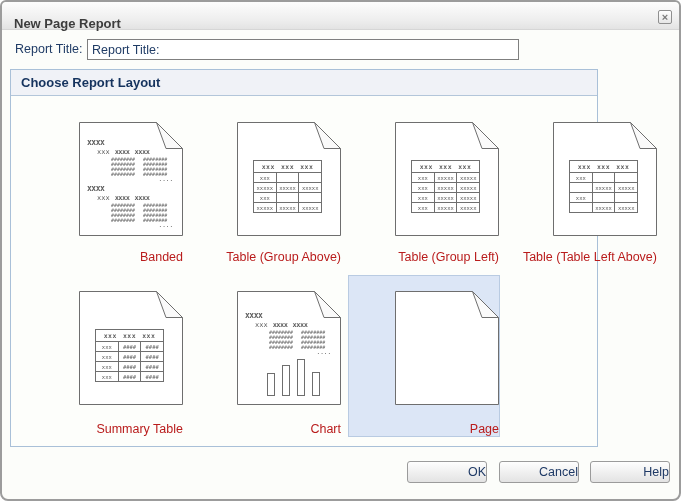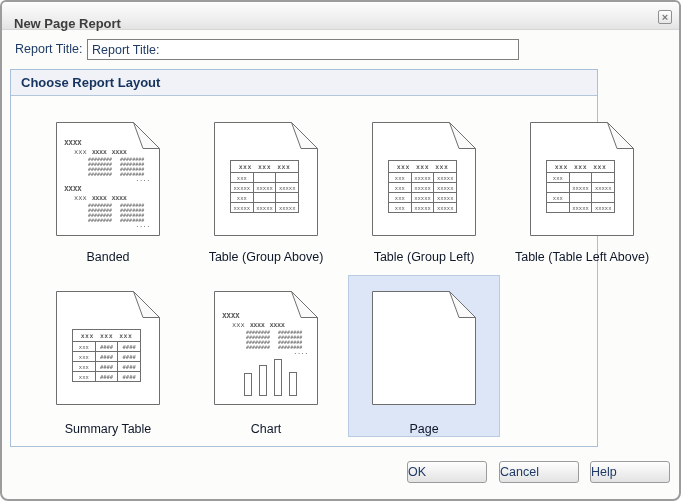--- a/index.html
+++ b/index.html
@@ -48,26 +48,26 @@
     height:26px;line-height:26px;padding-left:10px;
     background:#f0f2f7;border-bottom:1px solid #b3c6da;
     font-size:13px;font-weight:bold;color:#15335e;
   }
   .tile-grid{
     display:grid;grid-template-columns:repeat(4,152px);
     grid-template-rows:152px 162px;gap:10px 6px;
     padding:17px 0 0 21px;
   }
   .tile{
-    display:flex;flex-direction:column;align-items:center;
+    display:flex;flex-direction:column;align-items:flex-end;
     border:1px solid transparent;cursor:pointer;
   }
   .tile.selected{background:#dce6f6;border-color:#b9cbe2;}
   .tile-label{
-    margin-top:24px;font-size:12.5px;color:#0f172a;white-space:nowrap;
+    margin-top:24px;font-size:12.5px;color:#b91c1c;white-space:nowrap;
   }
   .r1 .page{margin-top:8px;}
   .r2 .page{margin-top:15px;}
   
   .page{position:relative;width:104px;height:114px;}
   .page svg{position:absolute;left:0;top:0;}
   .pc{
     position:absolute;left:0;top:0;width:104px;height:114px;
     font-family:"DejaVu Sans Mono",monospace;color:#5f5f5f;
   }
@@ -106,21 +106,21 @@
     background-image:
       repeating-linear-gradient(to right,transparent 0 12.5px,#6f6f6f 12.5px 13.5px),
       repeating-linear-gradient(to bottom,transparent 0 8.3px,#6f6f6f 8.3px 9.3px);
   }
   
   .btn{
     position:absolute;top:459px;width:80px;height:22px;
     background:linear-gradient(#fefefe,#efefef 55%,#e3e3e3);
     border:1px solid #9b9b9b;border-radius:3px;
     font-family:"Liberation Sans",sans-serif;font-size:12.5px;color:#1f3a66;
-    text-align:left;padding:0;cursor:pointer;
+    text-align:right;padding:0;cursor:pointer;
   }
   #btn-ok{left:405px;}
   #btn-cancel{left:497px;}
   #btn-help{left:588px;}
 </style>
 </head>
 <body>
 
 <div id="dialog">
 

